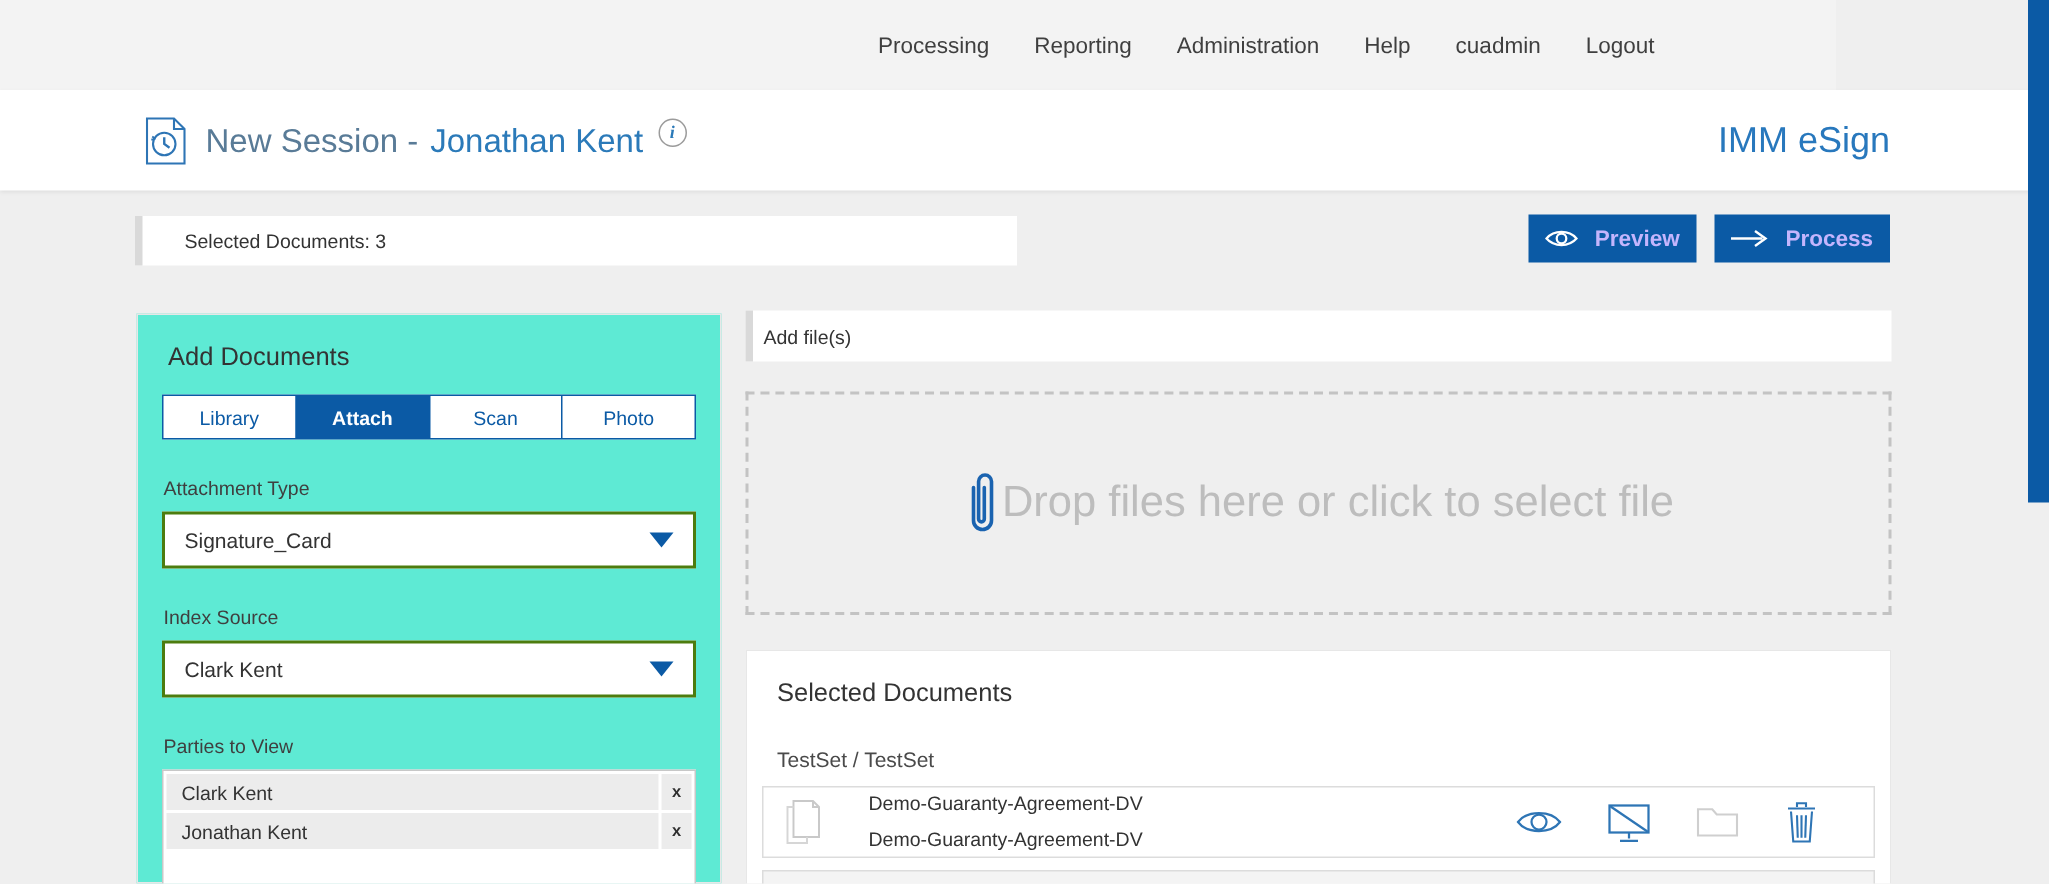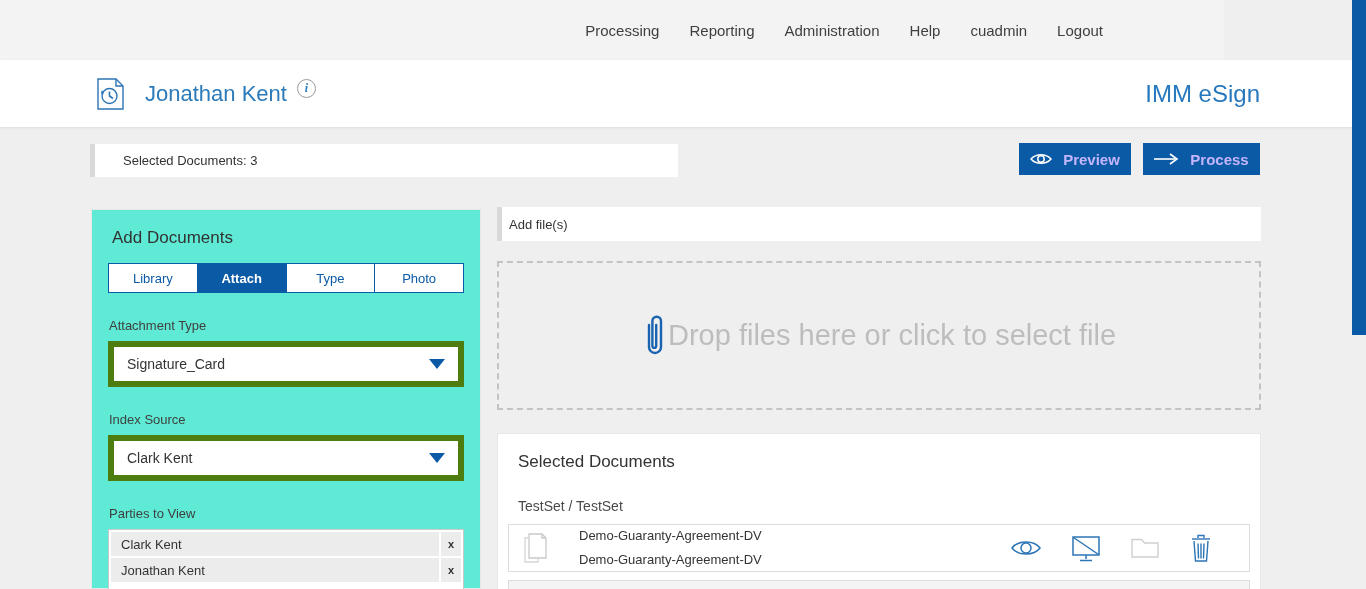--- a/index.html
+++ b/index.html
@@ -76,21 +76,21 @@
     border:1px solid #0b5aa5; background:#fff;
   }
   .tab {
     flex:1; display:flex; align-items:center; justify-content:center;
     font-size:13px; color:#0b5aa5; cursor:pointer; border-left:1px solid #0b5aa5;
   }
   .tab:first-child { border-left:none; }
   .tab.active { background:#0b5aa5; color:#fff; font-weight:bold; }
   .field-label { font-size:13px; color:#3f3f3f; margin:25px 16px 0 17px; }
   .select-box {
-    margin:8px 16px 0 16px; height:32px; border:6px solid #4d7c0f;
+    margin:8px 16px 0 16px; height:32px; border:2px solid #4d7c0f;
     display:flex; align-items:center; padding:17px 13px; font-size:14px; color:#333;
     cursor:pointer; background:#fff;
   }
   .select-caret {
     margin-left:auto; width:0; height:0;
     border-left:8px solid transparent; border-right:8px solid transparent;
     border-top:10px solid #0b5aa5;
   }
   .parties-box {
     margin:8px 16px 0 16px; height:84px; border:1px solid #c8c8c8; background:#fff;
@@ -153,20 +153,21 @@
   <div class="header-left">
     <span class="session-icon">
       <svg width="27" height="32" viewBox="0 0 27 32" fill="none" stroke="#2e75b5" stroke-width="1.4">
         <path d="M1 1 h18 l7 7 v23 H1 Z"></path>
         <path d="M19 1 v7 h7"></path>
         <circle cx="12.5" cy="18" r="7.5"></circle>
         <path d="M12.5 13.5 V18 l3.5 2.5" stroke-width="1.6"></path>
         <path d="M6.5 14.5 l-2 -1.5 m2 1.5 l-2.6 0.7" stroke-width="1.3"></path>
       </svg>
     </span>
+    <span class="title-prefix">New Session -</span>
     <span class="title-name">Jonathan Kent</span>
     <span class="info-icon">i</span>
   </div>
   <span class="brand">IMM eSign</span>
 </div>
 
 <div class="edge-bar"></div>
 
 <div class="selected-summary-bar">
   <span>Selected Documents: 3</span>
@@ -190,21 +191,21 @@
   </span>
   <span>Process</span>
 </div>
 
 <div class="left-panel">
   <div class="panel-title">Add Documents</div>
 
   <div class="tabs">
     <div class="tab">Library</div>
     <div class="tab active">Attach</div>
-    <div class="tab">Type</div>
+    <div class="tab">Scan</div>
     <div class="tab">Photo</div>
   </div>
 
   <div class="field-label">Attachment Type</div>
   <div class="select-box">
     <span>Signature_Card</span>
     <span class="select-caret"></span>
   </div>
 
   <div class="field-label">Index Source</div>

